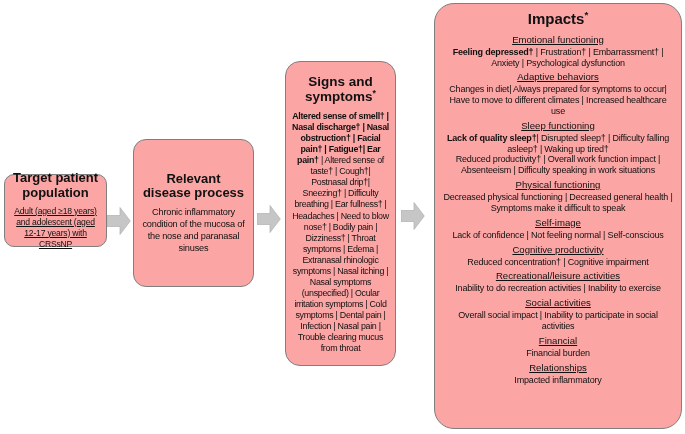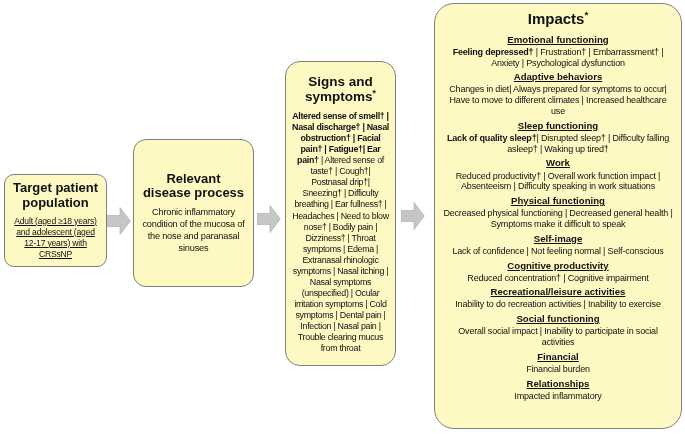--- a/index.html
+++ b/index.html
@@ -7,45 +7,45 @@
   body {
     width:685px; height:434px;
     font-family:"Liberation Sans", sans-serif;
     color:#111111;
     overflow:hidden;
   }
   .canvas { position:relative; width:685px; height:434px; background:#ffffff; }
 
   .box {
     position:absolute;
-    background:#fef9c3;
+    background:#fca5a5;
     border:1.4px solid #7f7f7f;
     display:flex; flex-direction:column; align-items:center;
     text-align:center;
   }
-  #box1 { left:4px;   top:174px; width:103px; height:93px;  border-radius:10px; justify-content:center; padding:4px 6px; }
+  #box1 { left:4px;   top:174px; width:103px; height:73px;  border-radius:10px; justify-content:center; padding:4px 6px; }
   #box2 { left:133px; top:139px; width:121px; height:148px; border-radius:13px; justify-content:center; padding:0 7px; }
   #box3 { left:285px; top:61px;  width:111px; height:305px; border-radius:15px; padding:12px 6px 0; }
   #box4 { left:434px; top:3px;   width:248px; height:426px; border-radius:20px; padding:7px 7px 5px; }
 
   .title { font-weight:bold; line-height:1.12; }
   .t1 { font-size:13px;   margin-bottom:5px; }
   .t2 { font-size:13px;   margin-bottom:6px; }
   .t3 { font-size:13.5px; margin-bottom:7px; }
   .t4 { font-size:15px;   margin-bottom:3px; }
   sup { font-size:65%; vertical-align:super; line-height:0; }
 
   .b1 { font-size:8.6px; line-height:1.28; letter-spacing:-0.2px;text-decoration:underline; }
   .b2 { font-size:9.2px; line-height:1.3;  letter-spacing:-0.2px; }
   .b3 { font-size:8.9px; line-height:1.24; letter-spacing:-0.3px; font-weight:normal; }
   .b3 b { letter-spacing:-0.3px; }
 
   .sec { width:100%; }
   .sec-h {
-    font-size:9.6px; font-weight:bold; text-decoration:underline;
+    font-size:9.6px; font-weight:normal; text-decoration:underline;
     margin:3px 0 2px; line-height:1.15;
   }
   .sec-b { font-size:9px; line-height:1.2; letter-spacing:-0.18px;text-align:center; }
 
   .arrow { position:absolute; width:24px; height:30px; }
   #arrow1 { left:107px; top:206px; }
   #arrow2 { left:257px; top:204px; }
   #arrow3 { left:401px; top:201px; }
 </style>
 </head>
@@ -92,21 +92,20 @@
       <div class="sec-h">Adaptive behaviors</div>
       <div class="sec-b"><b></b><span>Changes in diet| Always prepared for symptoms to occur| Have to move to different climates | Increased healthcare use</span></div>
     </div>
 
     <div class="sec">
       <div class="sec-h">Sleep functioning</div>
       <div class="sec-b"><b>Lack of quality sleep†</b><span>| Disrupted sleep† | Difficulty falling asleep† | Waking up tired†</span></div>
     </div>
 
     <div class="sec">
-      <div class="sec-h">Work</div>
       <div class="sec-b"><b></b><span>Reduced productivity† | Overall work function impact | Absenteeism | Difficulty speaking in work situations</span></div>
     </div>
 
     <div class="sec">
       <div class="sec-h">Physical functioning</div>
       <div class="sec-b"><b></b><span>Decreased physical functioning | Decreased general health | Symptoms make it difficult to speak</span></div>
     </div>
 
     <div class="sec">
       <div class="sec-h">Self-image</div>
@@ -117,21 +116,21 @@
       <div class="sec-h">Cognitive productivity</div>
       <div class="sec-b"><b></b><span>Reduced concentration† | Cognitive impairment</span></div>
     </div>
 
     <div class="sec">
       <div class="sec-h">Recreational/leisure activities</div>
       <div class="sec-b"><b></b><span>Inability to do recreation activities | Inability to exercise</span></div>
     </div>
 
     <div class="sec">
-      <div class="sec-h">Social functioning</div>
+      <div class="sec-h">Social activities</div>
       <div class="sec-b"><b></b><span>Overall social impact | Inability to participate in social activities</span></div>
     </div>
 
     <div class="sec">
       <div class="sec-h">Financial</div>
       <div class="sec-b"><b></b><span>Financial burden</span></div>
     </div>
 
     <div class="sec">
       <div class="sec-h">Relationships</div>

